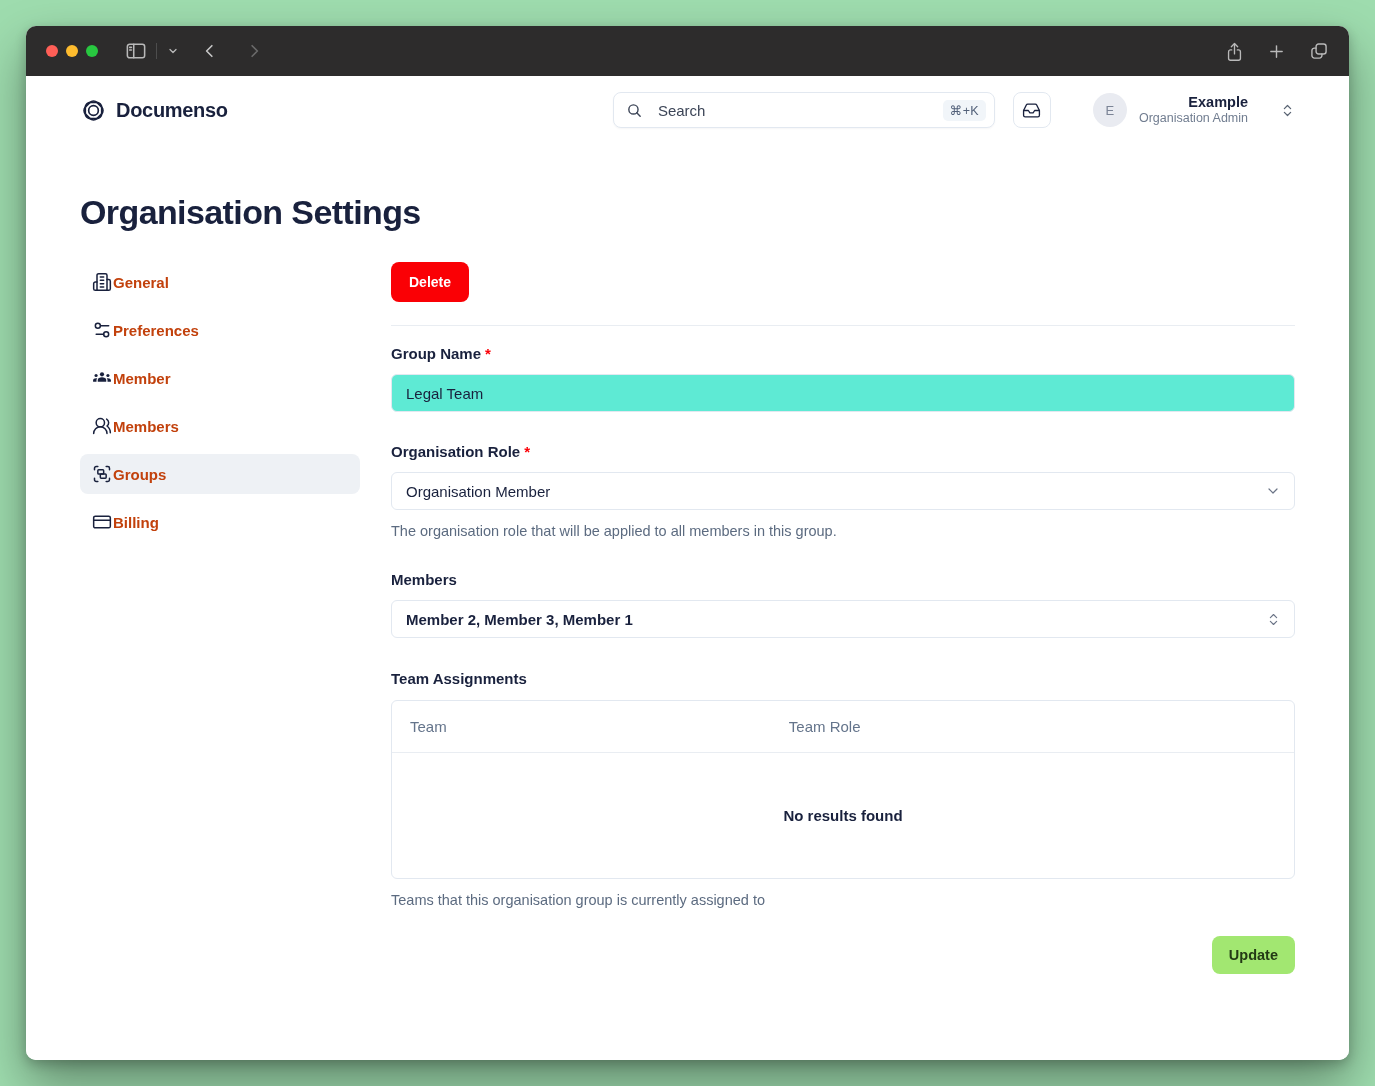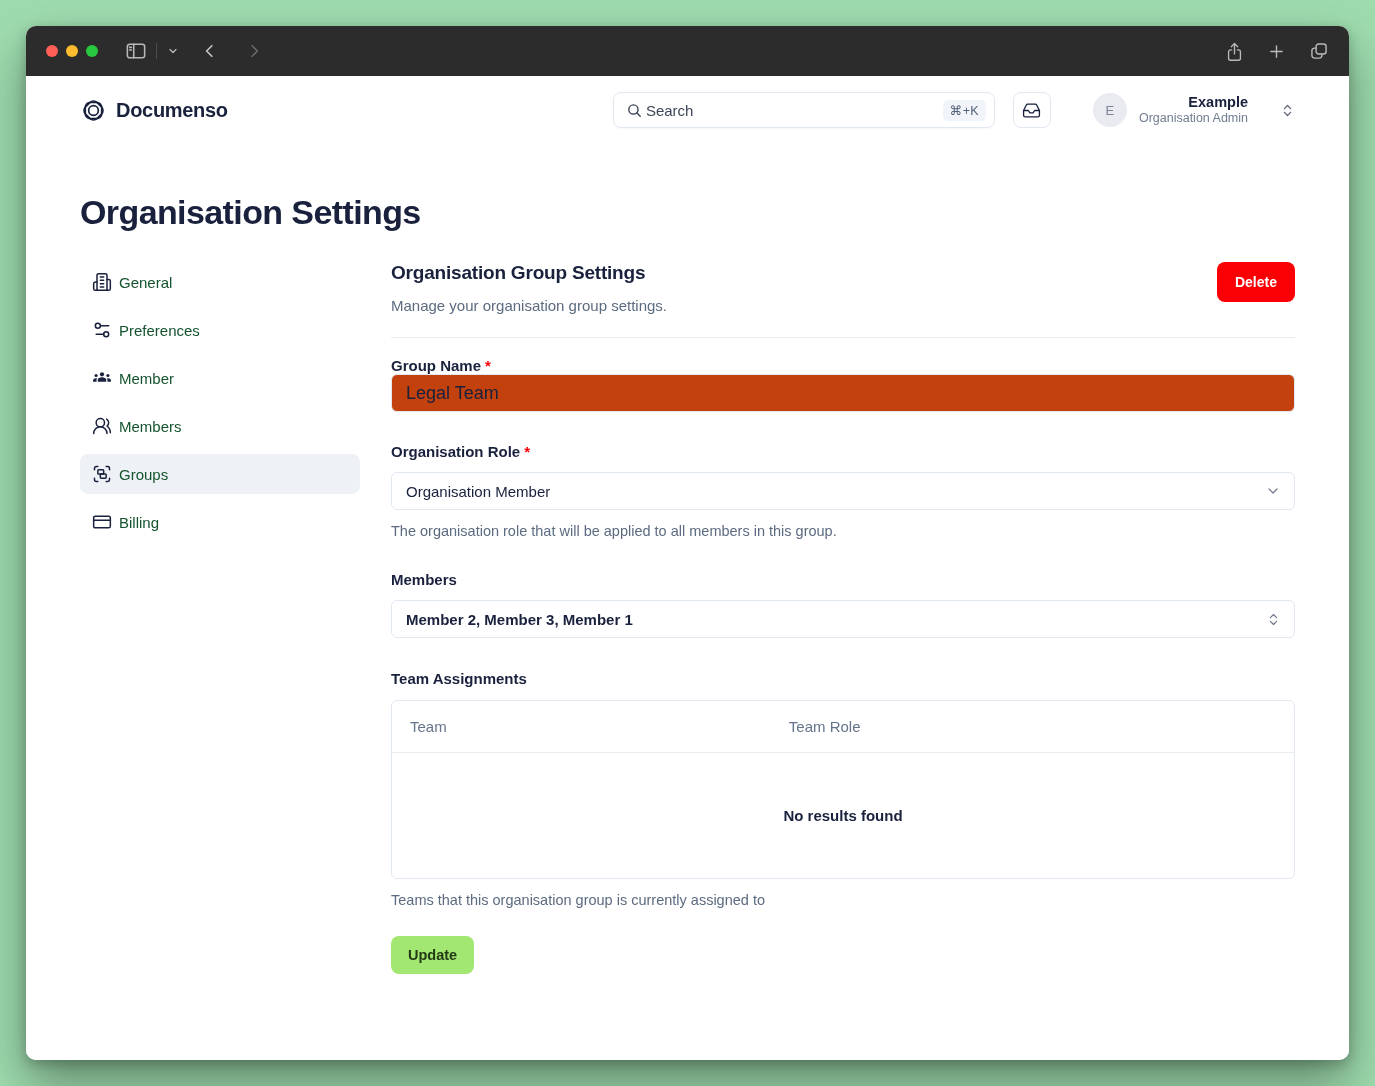--- a/index.html
+++ b/index.html
@@ -34,21 +34,21 @@
   .tb-svg.bright { stroke:#c7c7c7; stroke-width:2.2; }
   
   .app { flex:1; background:#fff; display:flex; flex-direction:column; overflow:hidden; }
   .app-header { height:68px; flex:none; display:flex; align-items:center; padding:0 54px; }
   .brand { display:flex; align-items:center; gap:9px; }
   .brand svg { display:block; }
   .brand-name { font-size:20px; font-weight:700; letter-spacing:-.3px; }
   .header-spacer { flex:1; }
   .searchbox {
     width:382px; height:36px; border:1px solid #e2e8f0; border-radius:8px;
-    display:flex; align-items:center; padding:0 8px 0 12px; gap:3px; background:#fff;
+    display:flex; align-items:center; padding:0 8px 0 12px; gap:15px; background:#fff;
     box-shadow: 0 1px 2px rgba(15,23,42,.04);
   }
   .searchbox .ph { flex:1; font-size:15px; color:#3c4557; font-weight:500; }
   .kbd {
     background:#f1f5f9; color:#526079; font-size:12.5px; font-weight:500;
     padding:3px 7px; border-radius:5px; letter-spacing:.3px;
   }
   .inbox-btn {
     margin-left:18px; width:38px; height:36px; border:1px solid #e2e8f0; border-radius:8px;
     display:flex; align-items:center; justify-content:center; background:#fff;
@@ -61,61 +61,61 @@
   .user-texts { margin-left:12px; }
   .user-name { font-size:14.5px; font-weight:600; color:#19213d; line-height:17px;text-align:right; }
   .user-role { font-size:12.5px; color:#717d90; line-height:15px; }
   .user-caret { margin-left:32px; color:#5b6574; display:flex; }
   
   .page-title { padding:0 54px; margin-top:49px; font-size:34px; font-weight:700; letter-spacing:-.6px; }
   .layout { display:flex; padding:0 54px; margin-top:30px; flex:1; }
   
   .sidebar { width:280px; flex:none; }
   .side-item {
-    height:40px; display:flex; align-items:center; gap:7px; padding:0 12px;
-    border-radius:8px; margin-bottom:8px; font-size:15px; font-weight:400; color:#14532d;
+    height:40px; display:flex; align-items:center; gap:1px; padding:0 12px;
+    border-radius:8px; margin-bottom:8px; font-size:15px; font-weight:700; color:#c2410c;
     cursor:default;
   }
   .side-item.active { background:#eef1f5; }
   .side-item svg { flex:none; }
   .s-icon { stroke:#19213d; fill:none; stroke-width:1.8; stroke-linecap:round; stroke-linejoin:round; }
   
   .main { flex:1; margin-left:31px; }
   .section-head { display:flex; justify-content:space-between; align-items:flex-start; }
   .section-title { font-size:19px; font-weight:700; letter-spacing:-.2px; }
   .section-sub { margin-top:13px; font-size:15px; color:#5c6b80; }
   .btn-delete {
     background: var(--delete-red, #fa0005); color:#fff; border:none; border-radius:8px;
     height:40px; padding:0 18px; font-size:14px; font-weight:600; font-family:inherit; cursor:pointer;
   }
   .divider { height:1px; background:#e9edf2; margin-top:23px; }
   .field-label { margin-top:19px; font-size:15px; font-weight:600; display:flex; align-items:flex-end; }
   .field-label .req { color:#fb0007; margin-left:4px; font-weight:700; }
   .mt-lg { margin-top:31px; }
   .mt-xl { margin-top:32px; }
   .text-input {
-    width:100%; height:38px; border:1px solid #e2e8f0; border-radius:6px;
-    padding:0 14px; font-size:18px; color:#19213d; font-family:inherit; background:#c2410c; outline:none;
+    margin-top:12px; width:100%; height:38px; border:1px solid #e2e8f0; border-radius:6px;
+    padding:0 14px; font-size:15px; color:#19213d; font-family:inherit; background:#5eead4; outline:none;
   }
   .select {
     margin-top:12px; width:100%; height:38px; border:1px solid #e2e8f0; border-radius:6px;
     display:flex; align-items:center; padding:0 14px; font-size:15px; color:#19213d; background:#fff;
     position:relative; cursor:pointer;
   }
   .select .caret { position:absolute; right:13px; color:#6b7486; display:flex; }
   .hint { margin-top:13px; font-size:14.5px; color:#5c6b80; }
   .table {
     margin-top:13px; border:1px solid #e2e8f0; border-radius:6px; overflow:hidden; background:#fff;
   }
   .thead { display:flex; height:52px; align-items:center; border-bottom:1px solid #e9edf2;justify-content:center; }
   .th { font-size:15px; color:#64748b; font-weight:400; padding-left:18px; }
   .th.col-team { width:42%; }
   .th.col-role { width:58%; }
   .tbody-empty { height:125px; display:flex; align-items:center; justify-content:center; font-size:15px; color:#19213d;font-weight:bold; }
-  .actions { display:flex; margin-top:28px; }
+  .actions { display:flex; justify-content:flex-end; margin-top:28px; }
   .btn-update {
     background: var(--update-green, #a2e771); color:#233a15; border:none; border-radius:8px;
     height:38px; padding:0 17px; font-size:14.5px; font-weight:600; font-family:inherit; cursor:pointer;
   }
 </style>
 </head>
 <body>
 
 <div class="window">
 
@@ -277,24 +277,20 @@
           <svg width="20" height="20" viewBox="0 0 24 24" class="s-icon">
             <rect width="20" height="14" x="2" y="5" rx="2"></rect>
             <line x1="2" x2="22" y1="10" y2="10"></line>
           </svg>
           <span>Billing</span>
         </div>
       </nav>
 
       <main class="main">
         <div class="section-head">
-          <div>
-            <h2 class="section-title">Organisation Group Settings</h2>
-            <p class="section-sub">Manage your organisation group settings.</p>
-          </div>
           <button class="btn-delete">Delete</button>
         </div>
 
         <div class="divider"></div>
 
         
         <div class="field-label">
           <span>Group Name</span>
           <span class="req">*</span>
         </div>

